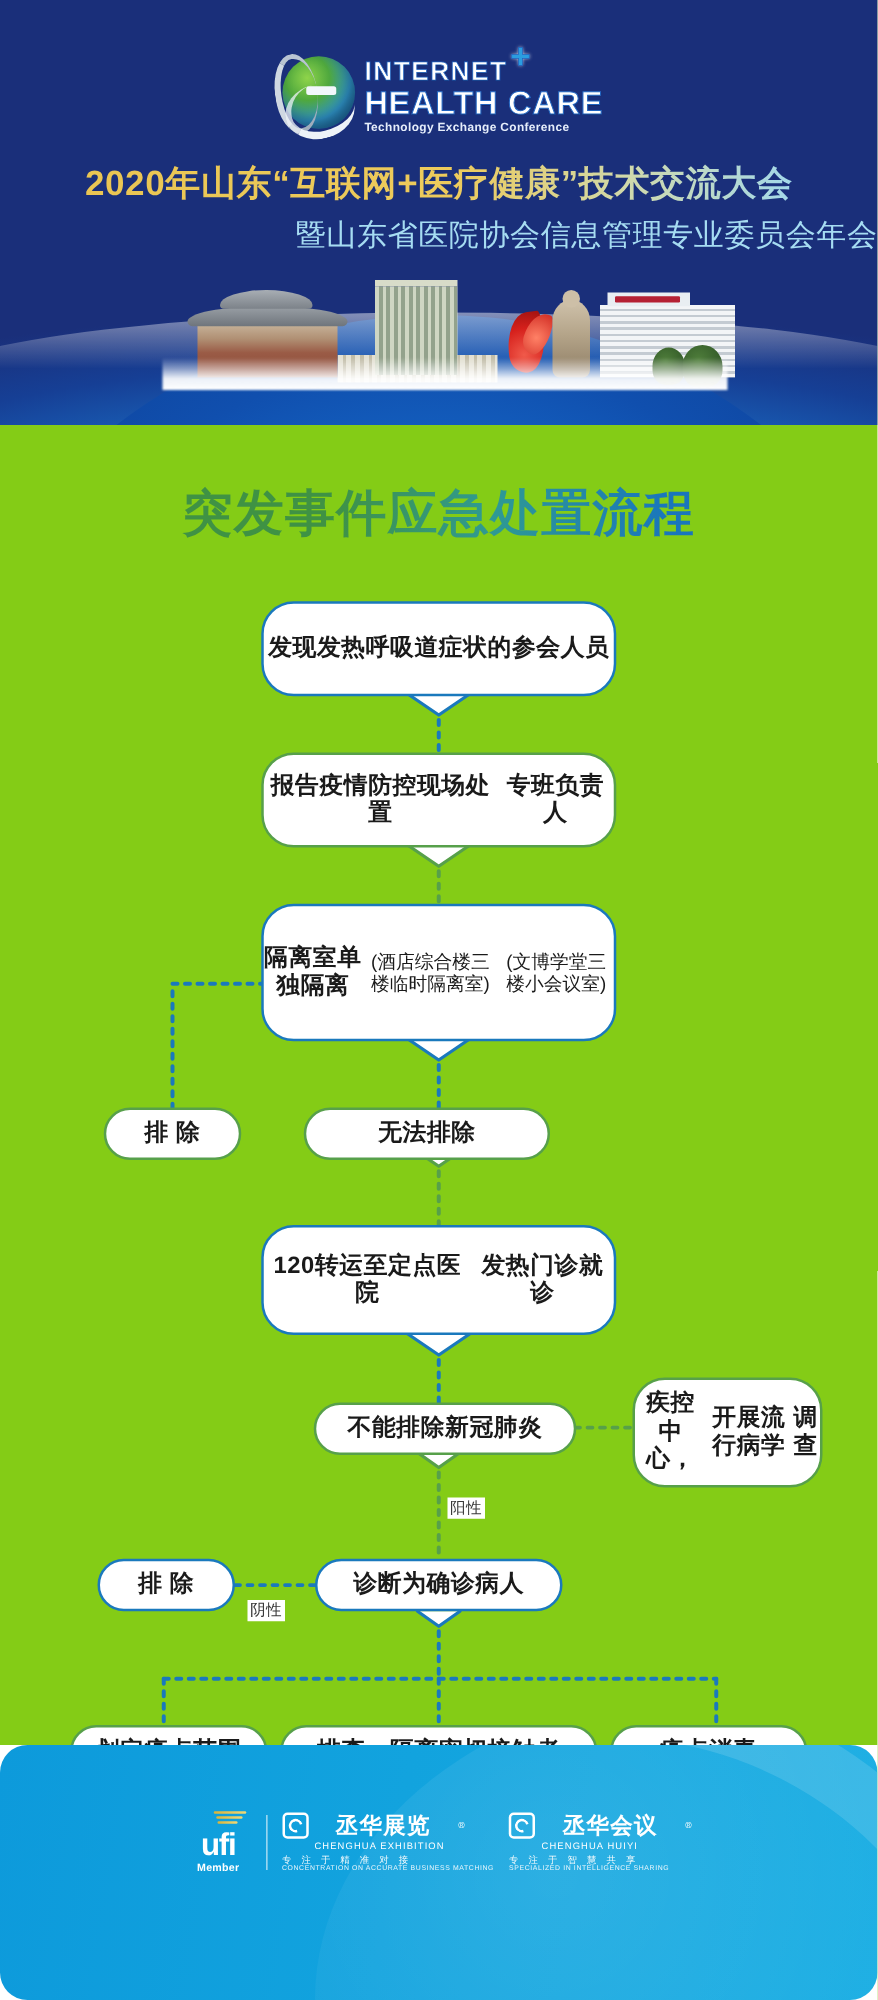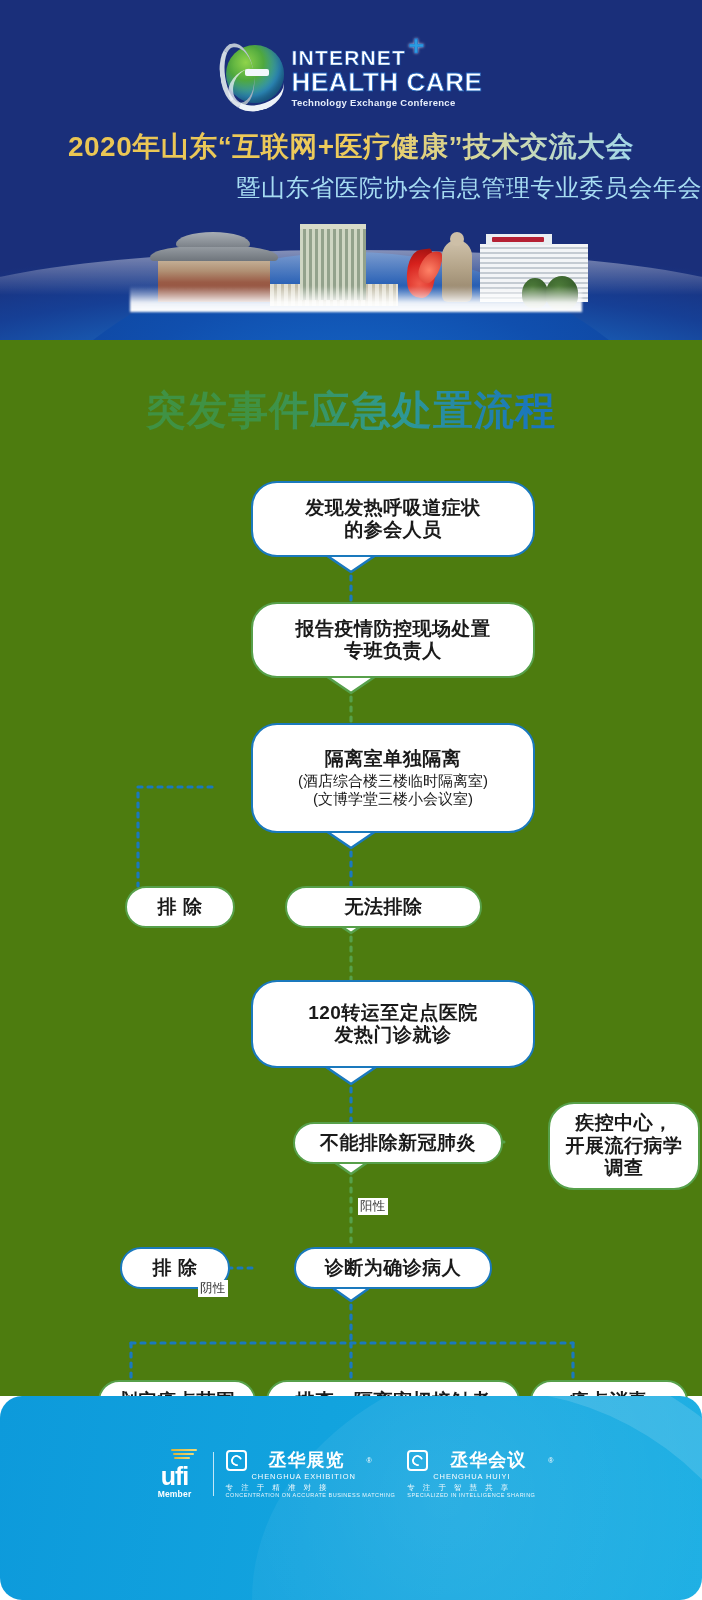--- a/index.html
+++ b/index.html
@@ -128,37 +128,37 @@
     background:#b52134; border-radius:1px; }
   .sk-tree { bottom:0; width:26px; height:30px; border-radius:50% 50% 40% 40%;
     background:radial-gradient(circle at 40% 35%, #4f7e3b, #25481f); }
   .sk-t1 { left:372px; bottom:-2px; }
   .sk-t2 { left:396px; bottom:-4px; width:32px; height:34px; }
   .sk-haze { position:absolute; left:-20px; right:-20px; bottom:-6px; height:26px;
     background:linear-gradient(180deg, rgba(255,255,255,0) 0%, rgba(255,255,255,.92) 65%, rgba(255,255,255,1) 100%);
     filter:blur(1px); }
 
   
-  .sheet { position:absolute; left:0; top:340px; width:702px; height:1056px; background:#4d7c0f; }
+  .sheet { position:absolute; left:0; top:340px; width:702px; height:1056px; background:#84cc16; }
 
   .chart-title {
     position:absolute; left:0; right:0; top:43px; text-align:center;
     font-size:40px; font-weight:700; letter-spacing:1px; white-space:nowrap;
     background:linear-gradient(90deg,#3f9244 0%,#3f9244 38%,#2f9a93 56%,#1a76bc 76%,#1770b8 100%);
     -webkit-background-clip:text; background-clip:text; color:transparent;
   }
 
   .flow { position:absolute; left:0; top:0; width:702px; height:1056px; }
   .flow svg { position:absolute; left:0; top:0; }
 
   
   .node {
-    position:absolute; display:flex; flex-direction:column;
+    position:absolute; display:flex; flex-direction:row;
     align-items:center; justify-content:center; text-align:center;
-    background:#fff; color:#1a1a1a; line-height:1.18;margin-left:42px;
+    background:#fff; color:#1a1a1a; line-height:1.18;
   }
   .node .t1 { font-size:19px; font-weight:700; letter-spacing:.5px; }
   .node .t2 { font-size:15px; font-weight:400; letter-spacing:0px; margin-top:1px; }
   .blue  { border:2.6px solid #1a79bd; }
   .green { border:2.6px solid #57a04a; }
   .r-lg { border-radius:26px; }
   .r-pill { border-radius:999px; }
 
   .edge-label {
     position:absolute; font-size:12.5px; color:#3a3a3a; background:#fff;

